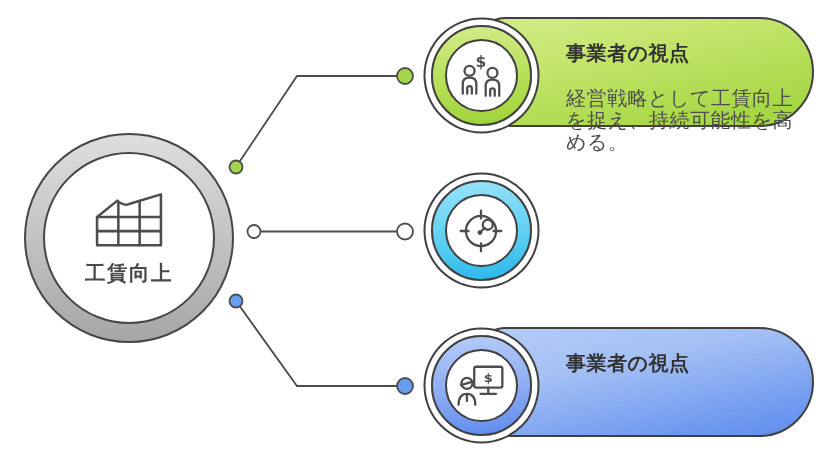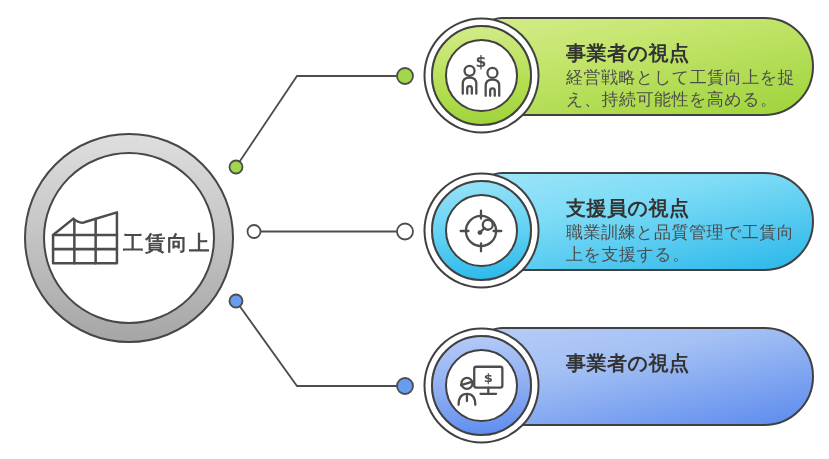--- a/index.html
+++ b/index.html
@@ -14,32 +14,32 @@
   .dot-green { fill:#a3d74b; }
   .dot-white { fill:#ffffff; }
   .dot-blue  { fill:#669df0; }
 
   
   .center-node { position:absolute; left:24px; top:133px; width:210px; height:210px;
     border:2.5px solid #474747; border-radius:50%;
     background:linear-gradient(180deg,#dedede 0%,#c6c6c6 45%,#a6a6a6 100%); }
   .center-inner { position:absolute; inset:17px; background:#ffffff;
     border:2.5px solid #474747; border-radius:50%;
-    display:flex; align-items:center; justify-content:center; }
+    display:flex; flex-direction:column; align-items:center; justify-content:center; }
   .center-label { margin-top:9px; font-size:20.5px; font-weight:bold; color:#4a4a4a; letter-spacing:1.5px; }
 
   
-  .card { position:absolute; left:480px; width:334px; height:99px;
+  .card { position:absolute; left:480px; width:334px; height:110px;
     border:2.5px solid #404040; border-radius:26px 58.5px 58.5px 26px;
     padding:21px 16px 0 84px; }
   .card.c0 { top:17px;  background:linear-gradient(168deg,#d3ec8b 0%,#c4e56c 35%,#9ed339 100%); }
   .card.c1 { top:172px; background:linear-gradient(168deg,#9ce4f8 0%,#7edcf6 35%,#29b7ea 100%); }
   .card.c2 { top:327px; background:linear-gradient(168deg,#b5ccf7 0%,#a4c0f4 35%,#5c8bee 100%); }
   .card-title { font-size:20px; font-weight:bold; color:#333333; letter-spacing:0.5px; }
-  .card-desc { margin-top:0; width:234px; font-size:17px; line-height:22px;
+  .card-desc { margin-top:20px; width:234px; font-size:20px; line-height:22px;
     color:#4d4d4d; letter-spacing:0.5px; }
 
   
   .badge { position:absolute; left:430.5px; width:101px; height:101px; border-radius:50%;
     border:2.5px solid #404040;
     box-shadow:0 0 0 5.5px #ffffff, 0 0 0 7.5px #404040; }
   .badge.b0 { top:25px;  background:linear-gradient(175deg,#d3ec8b 0%,#b6df55 55%,#9ed339 100%); }
   .badge.b1 { top:180px; background:linear-gradient(175deg,#98e3f8 0%,#5fd0f3 55%,#29b7ea 100%); }
   .badge.b2 { top:335px; background:linear-gradient(175deg,#b5ccf7 0%,#8cacf2 55%,#5c8bee 100%); }
   .badge-inner { position:absolute; inset:12px; background:#ffffff; border:2.5px solid #404040;
@@ -87,24 +87,20 @@
         <circle class="icon-stroke" cx="13" cy="19" r="4.8"></circle>
         <path class="icon-stroke" d="M6.5,41 L6.5,31.5 Q6.5,25.5 13,25.5 Q19.5,25.5 19.5,31.5 L19.5,41"></path>
         <path class="icon-stroke" d="M10.8,41 L10.8,36 Q10.8,33.8 13,33.8 Q15.2,33.8 15.2,36 L15.2,41"></path>
         <circle class="icon-stroke" cx="35" cy="21" r="4.8"></circle>
         <path class="icon-stroke" d="M28.5,43 L28.5,33.5 Q28.5,27.5 35,27.5 Q41.5,27.5 41.5,33.5 L41.5,43"></path>
         <path class="icon-stroke" d="M32.8,43 L32.8,38 Q32.8,35.8 35,35.8 Q37.2,35.8 37.2,38 L37.2,43"></path>
       </svg>
     </div>
   </div>
 
-  <div class="card c1">
-    <div class="card-title">支援員の視点</div>
-    <div class="card-desc">職業訓練と品質管理で工賃向上を支援する。</div>
-  </div>
   <div class="badge b1">
     <div class="badge-inner">
       <svg width="50" height="50" viewBox="0 0 48 48">
         <circle class="icon-stroke" cx="24" cy="24" r="14.5"></circle>
         <path class="icon-stroke" d="M24,4.5 L24,12 M24,36 L24,43.5 M4.5,24 L12,24 M36,24 L43.5,24"></path>
         <circle class="icon-fill" cx="23" cy="25.5" r="2.3"></circle>
         <path class="icon-stroke" d="M24.5,24 L27.5,21"></path>
         <circle class="icon-stroke" cx="30.5" cy="18" r="4.8"></circle>
       </svg>
     </div>

